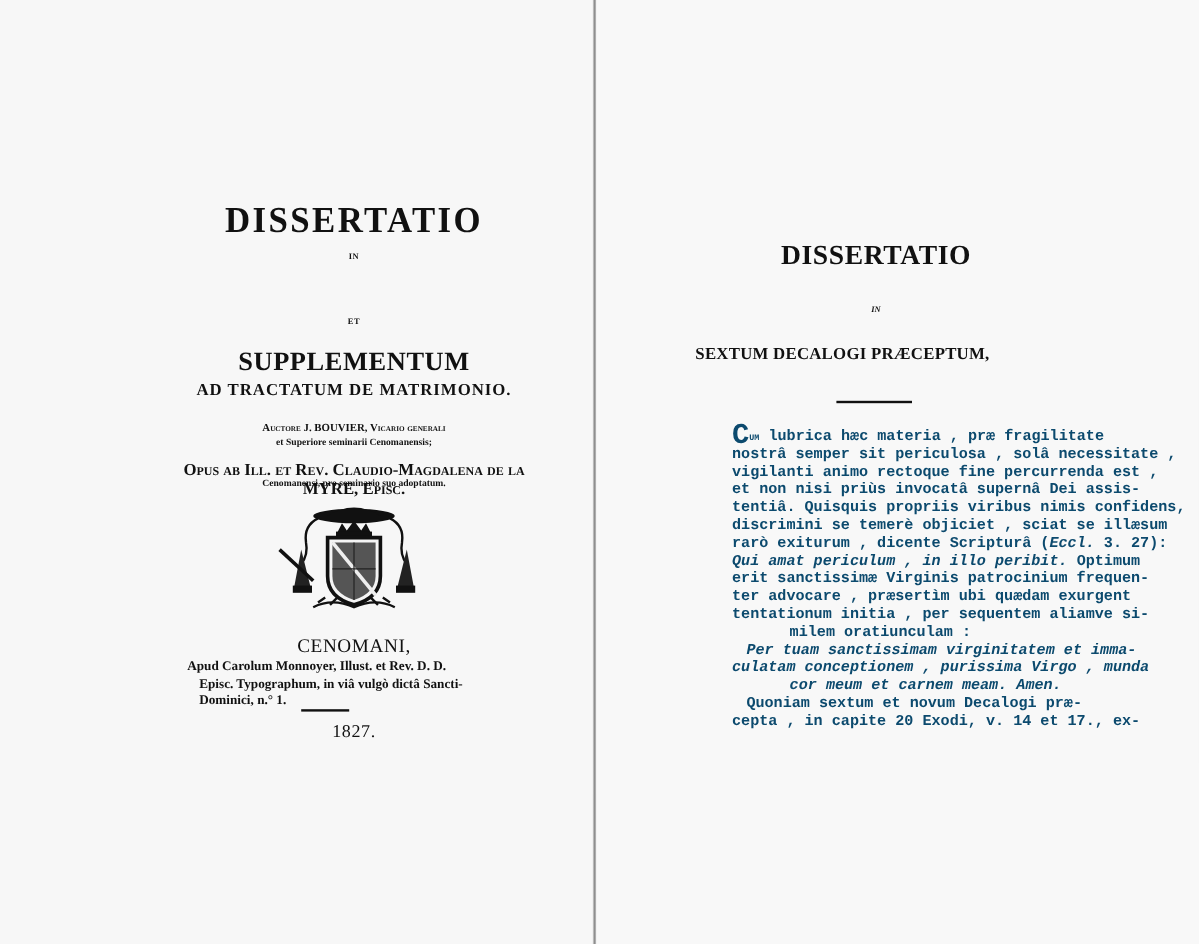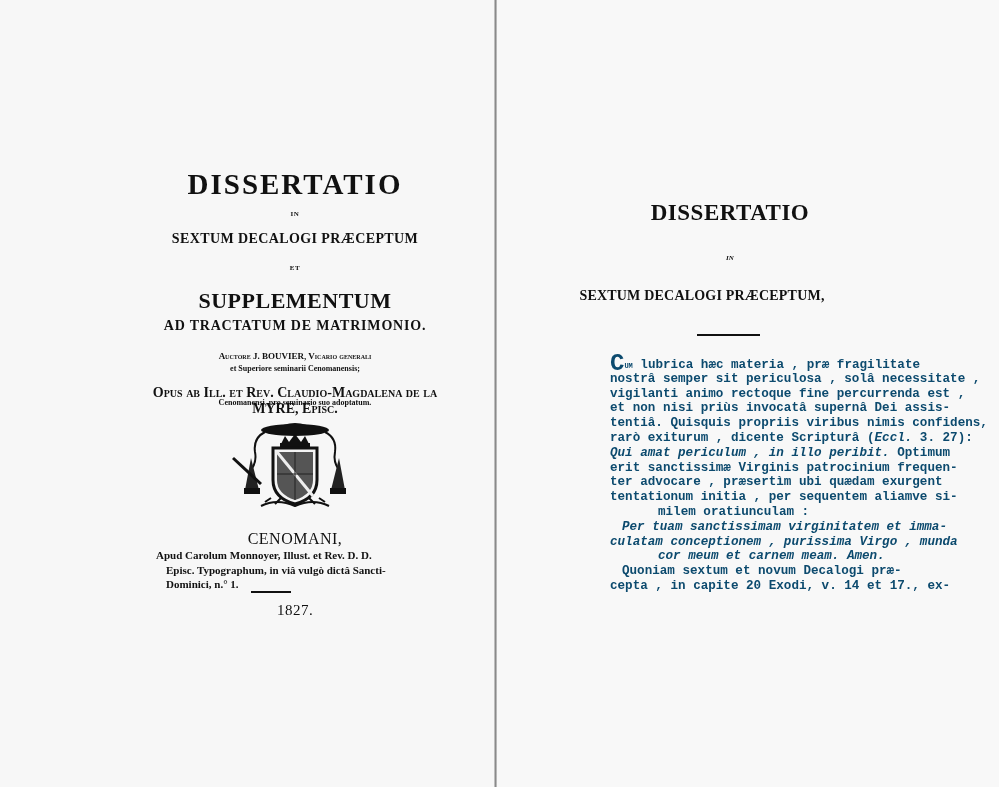--- a/index.html
+++ b/index.html
@@ -154,21 +154,20 @@
     .smallcaps { font-variant: small-caps; font-size: 10px; }
   </style>
 </head>
 <body>
 
 <div class="spread">
 
   <div class="page page-left">
     <div class="center lp-title">DISSERTATIO</div>
     <div class="center lp-small lp-in">IN</div>
-    <div class="center lp-sub">SEXTUM DECALOGI PRÆCEPTUM</div>
     <div class="center lp-small lp-et">ET</div>
     <div class="center lp-supp">SUPPLEMENTUM</div>
     <div class="center lp-ad">AD TRACTATUM DE MATRIMONIO.</div>
     <div class="center lp-author1">Auctore J. BOUVIER, Vicario generali</div>
     <div class="center lp-author2">et Superiore seminarii Cenomanensis;</div>
     <div class="center lp-opus1">Opus ab Ill. et Rev. Claudio-Magdalena de la MYRE, Episc.</div>
     <div class="center lp-opus2">Cenomanensi, pro seminario suo adoptatum.</div>
 
     <svg class="coat" viewBox="0 0 140 92">
 
@@ -216,20 +215,21 @@
   <div class="center rp-in">IN</div>
   <div class="center rp-sub">SEXTUM DECALOGI PRÆCEPTUM,</div>
   <div class="rp-rule"></div>
 
   <div class="rp-body">
     <span class="ln"><span class="dropcap">C</span><span class="smallcaps">um</span><span> lubrica hæc materia , præ fragilitate</span></span>
     <span class="ln">nostrâ semper sit periculosa , solâ necessitate ,</span>
     <span class="ln">vigilanti animo rectoque fine percurrenda est ,</span>
     <span class="ln">et non nisi priùs invocatâ supernâ Dei assis-</span>
     <span class="ln">tentiâ. Quisquis propriis viribus nimis confidens,</span>
+    <span class="ln">discrimini se temerè objiciet , sciat se illæsum</span>
     <span class="ln"><span>rarò exiturum , dicente Scripturâ (</span><span class="it">Eccl.</span><span> 3. 27):</span></span>
     <span class="ln"><span class="it">Qui amat periculum , in illo peribit.</span><span> Optimum</span></span>
     <span class="ln">erit sanctissimæ Virginis patrocinium frequen-</span>
     <span class="ln">ter advocare , præsertìm ubi quædam exurgent</span>
     <span class="ln">tentationum initia , per sequentem aliamve si-</span>
     <span class="ln last">milem oratiunculam :</span>
     <span class="ln indent it">Per tuam sanctissimam virginitatem et imma-</span>
     <span class="ln it">culatam conceptionem , purissima Virgo , munda</span>
     <span class="ln last it">cor meum et carnem meam. Amen.</span>
     <span class="ln indent">Quoniam sextum et novum Decalogi præ-</span>

